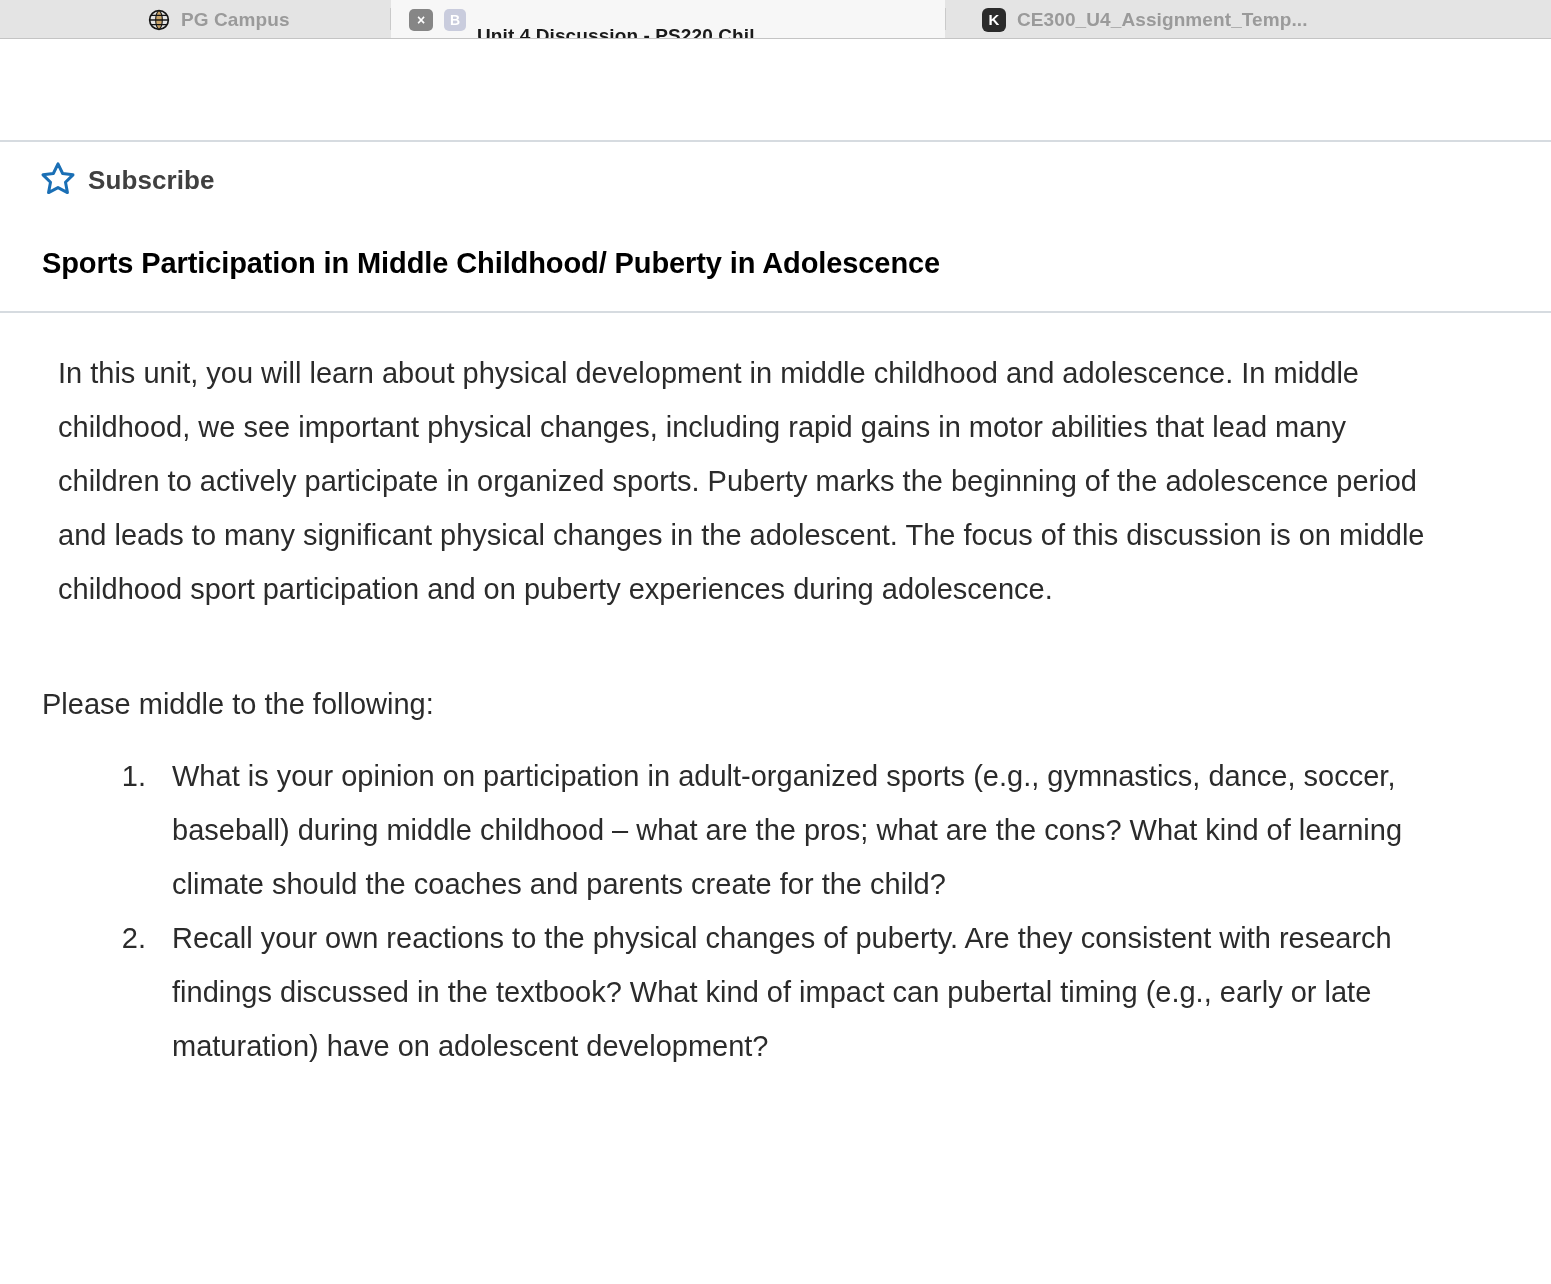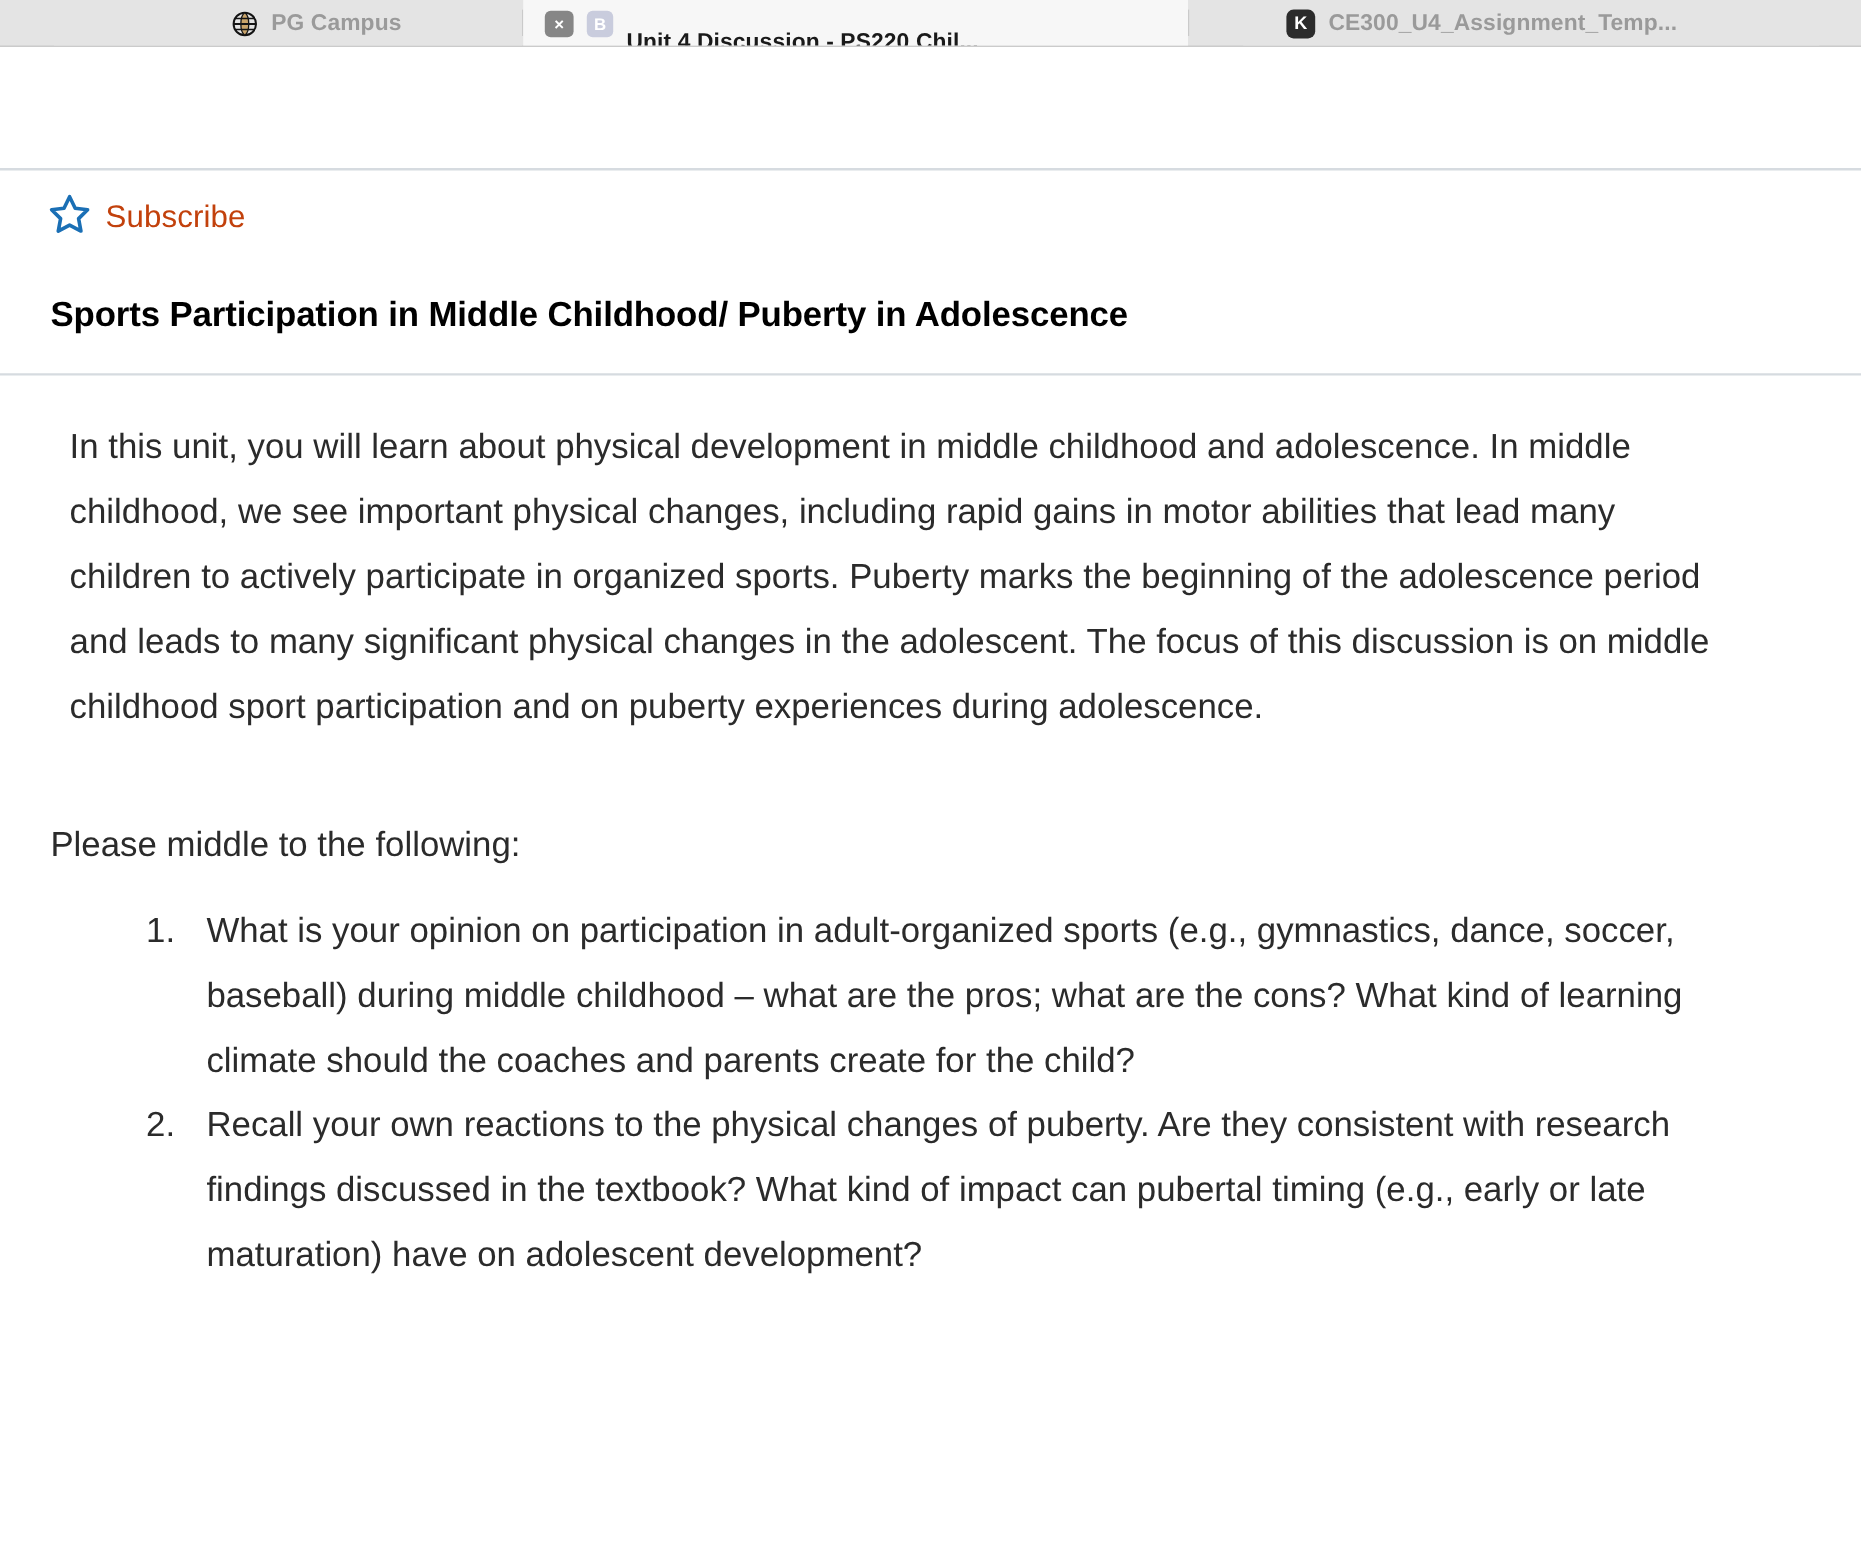--- a/index.html
+++ b/index.html
@@ -37,21 +37,20 @@
     box-sizing: border-box;
     height: 39px;
     padding: 0 14px;
     gap: 11px;
     background: #e4e4e4;
     flex: none;
     overflow: hidden;
   }
   .tab.inactive {
     background: #e4e4e4;
-    margin-left: 45px;
   }
   .tab.active {
     background: #f7f7f7;
   }
   .tab.t-pg      { width: 390px; padding-left: 148px; }
   .tab.t-active  { width: 554px; padding-left: 18px; }
   .tab.t-ce      { width: 480px; padding-left: 36px; }
 
   .tab-sep {
     width: 1px;
@@ -171,23 +170,23 @@
   #subscribe-btn {
     position: absolute;
     left: 40px;
     top: 160px;
     display: flex;
     align-items: center;
     gap: 12px;
     cursor: pointer;
   }
   #subscribe-label {
-    color: #c2410c;
+    color: #404040;
     font-size: 26px;
-    font-weight: normal;
+    font-weight: bold;
     letter-spacing: 0.1px;
   }
 
   #discussion-heading {
     position: absolute;
     left: 42px;
     top: 223px;
     font-size: 29px;
     font-weight: bold;
     color: #000000;

